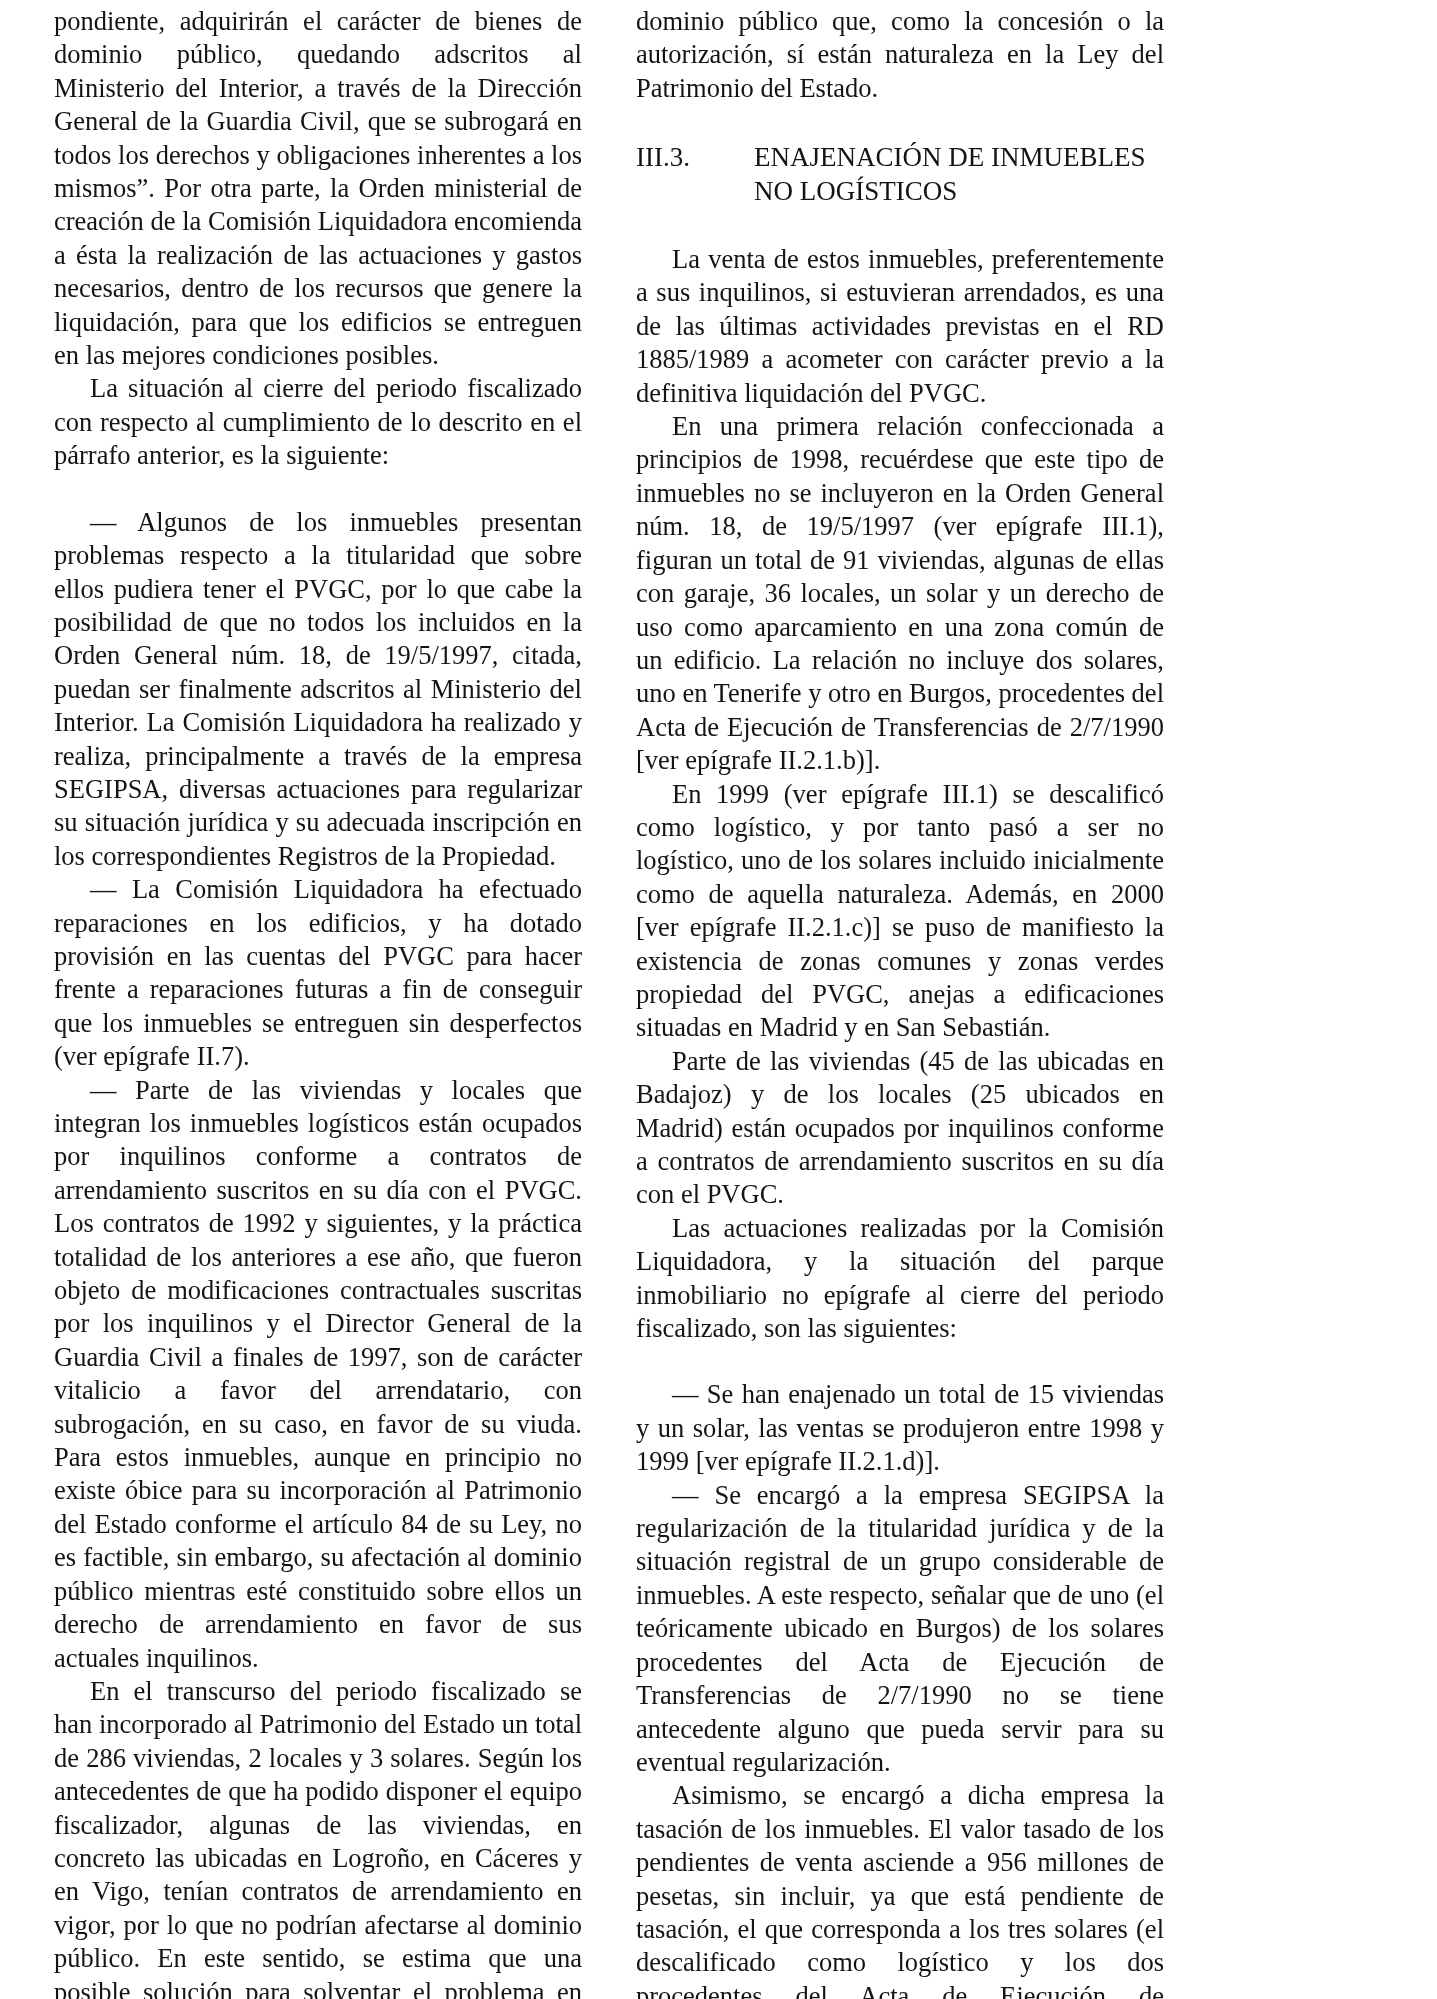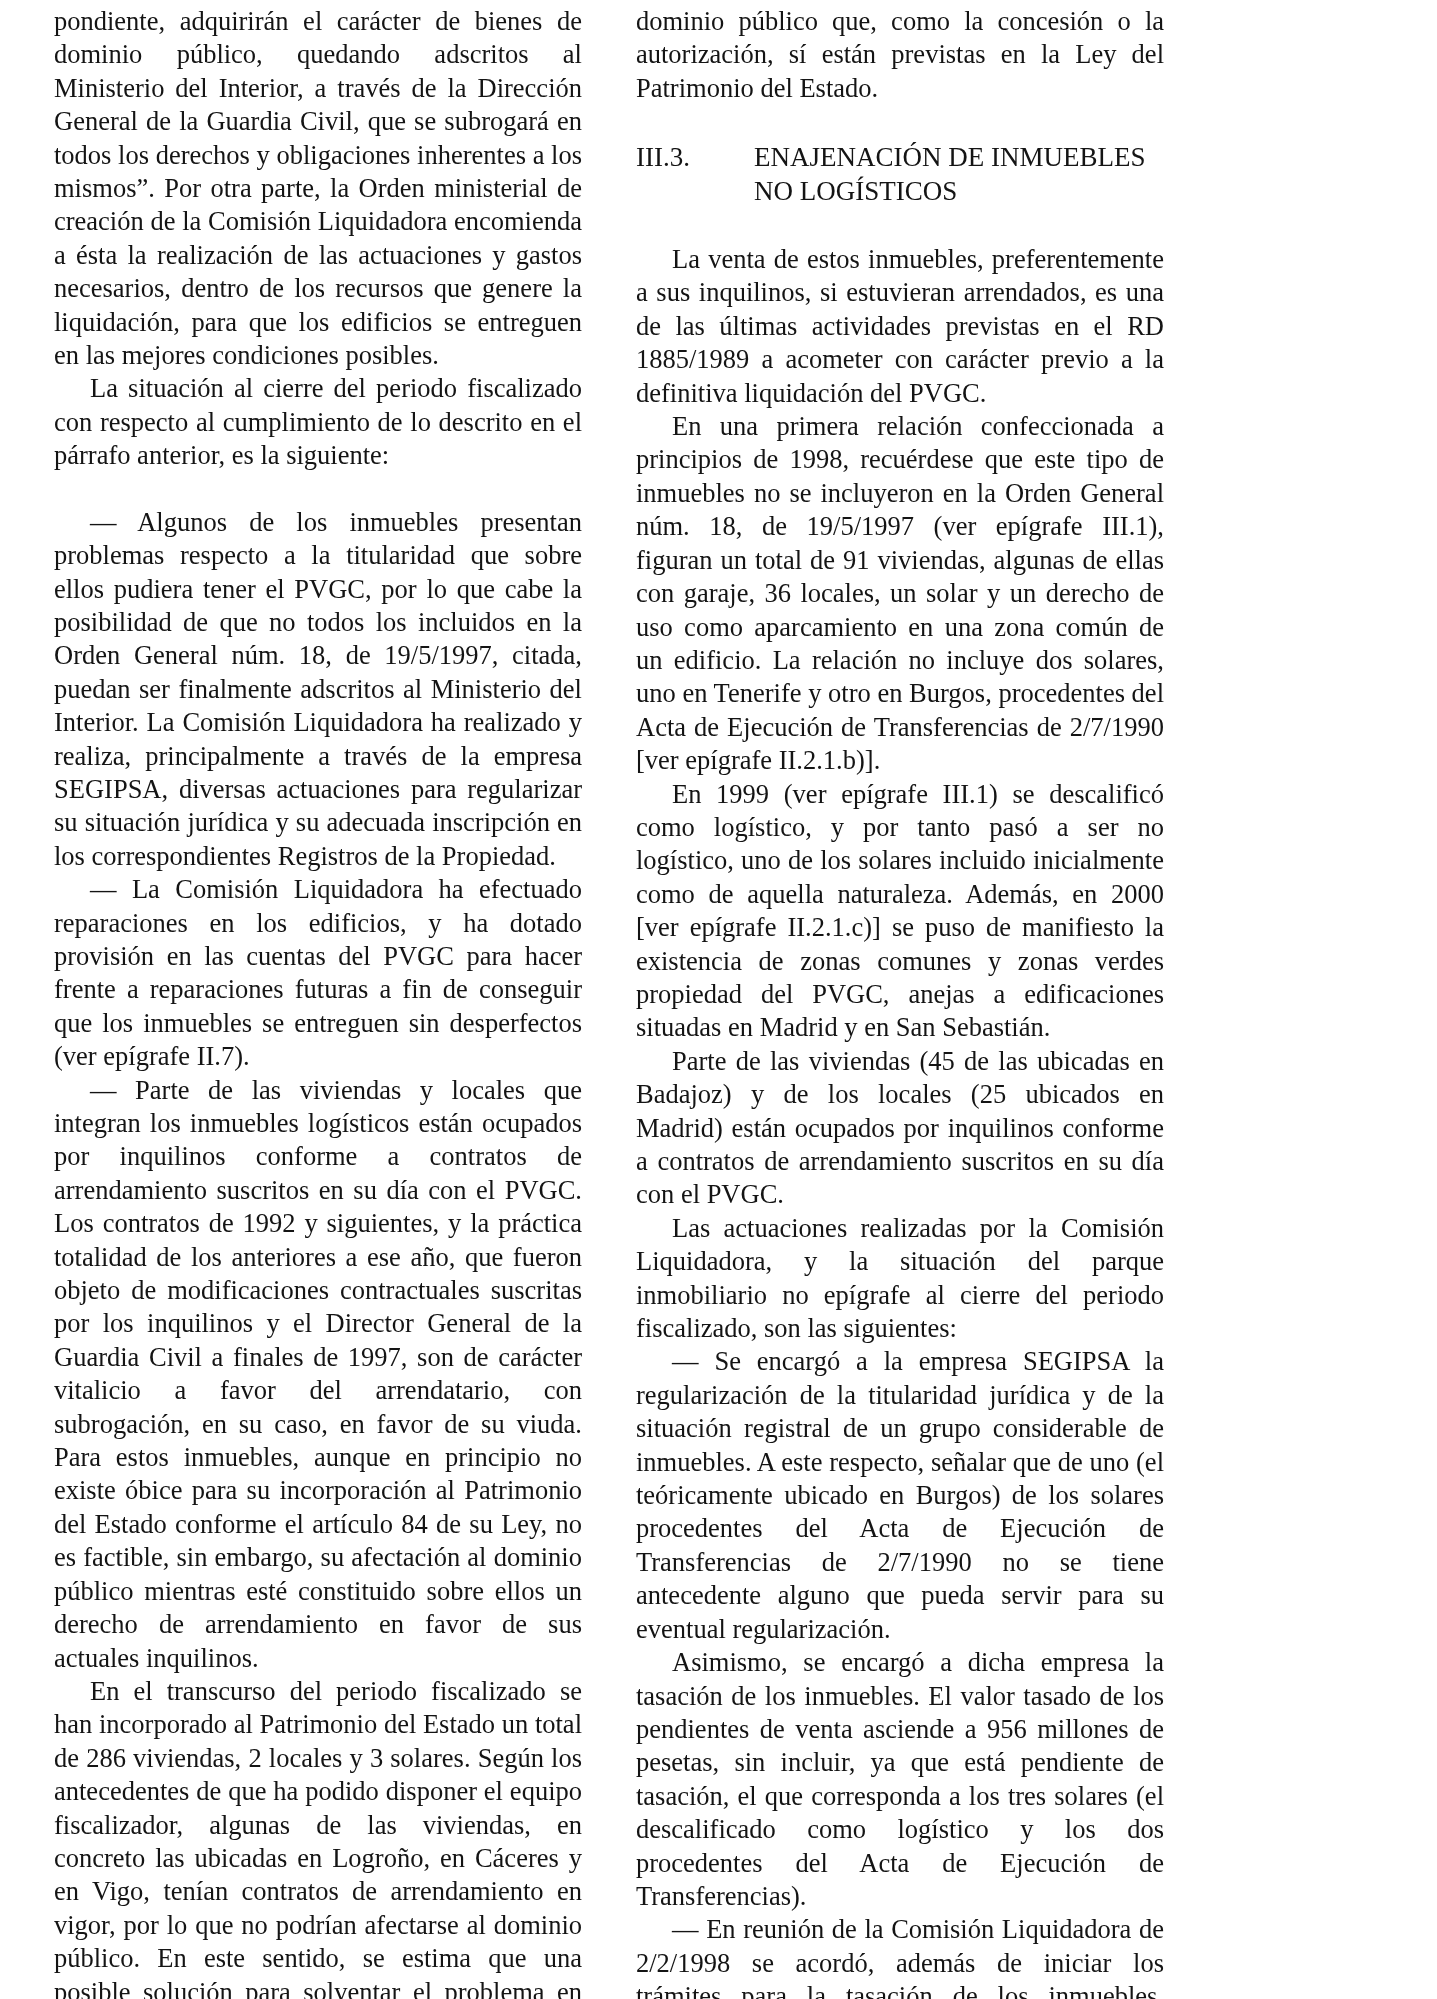--- a/index.html
+++ b/index.html
@@ -64,29 +64,30 @@
     <div class="col">
       <p class="noindent">pondiente, adquirirán el carácter de bienes de dominio público, quedando adscritos al Ministerio del Interior, a través de la Dirección General de la Guardia Civil, que se subrogará en todos los derechos y obligaciones inherentes a los mismos”. Por otra parte, la Orden ministerial de creación de la Comisión Liquidadora encomienda a ésta la realización de las actuaciones y gastos necesarios, dentro de los recursos que genere la liquidación, para que los edificios se entreguen en las mejores condiciones posibles.</p>
       <p>La situación al cierre del periodo fiscalizado con respecto al cumplimiento de lo descrito en el párrafo anterior, es la siguiente:</p>
       <p class="gap-before">— Algunos de los inmuebles presentan problemas respecto a la titularidad que sobre ellos pudiera tener el PVGC, por lo que cabe la posibilidad de que no todos los incluidos en la Orden General núm. 18, de 19/5/1997, citada, puedan ser finalmente adscritos al Ministerio del Interior. La Comisión Liquidadora ha realizado y realiza, principalmente a través de la empresa SEGIPSA, diversas actuaciones para regularizar su situación jurídica y su adecuada inscripción en los correspondientes Registros de la Propiedad.</p>
       <p>— La Comisión Liquidadora ha efectuado reparaciones en los edificios, y ha dotado provisión en las cuentas del PVGC para hacer frente a reparaciones futuras a fin de conseguir que los inmuebles se entreguen sin desperfectos (ver epígrafe II.7).</p>
       <p>— Parte de las viviendas y locales que integran los inmuebles logísticos están ocupados por inquilinos conforme a contratos de arrendamiento suscritos en su día con el PVGC. Los contratos de 1992 y siguientes, y la práctica totalidad de los anteriores a ese año, que fueron objeto de modificaciones contractuales suscritas por los inquilinos y el Director General de la Guardia Civil a finales de 1997, son de carácter vitalicio a favor del arrendatario, con subrogación, en su caso, en favor de su viuda. Para estos inmuebles, aunque en principio no existe óbice para su incorporación al Patrimonio del Estado conforme el artículo 84 de su Ley, no es factible, sin embargo, su afectación al dominio público mientras esté constituido sobre ellos un derecho de arrendamiento en favor de sus actuales inquilinos.</p>
       <p>En el transcurso del periodo fiscalizado se han incorporado al Patrimonio del Estado un total de 286 viviendas, 2 locales y 3 solares. Según los antecedentes de que ha podido disponer el equipo fiscalizador, algunas de las viviendas, en concreto las ubicadas en Logroño, en Cáceres y en Vigo, tenían contratos de arrendamiento en vigor, por lo que no podrían afectarse al dominio público. En este sentido, se estima que una posible solución para solventar el problema en plazo breve, al margen lógicamente de la nada fácil tarea de resolución de los contratos, podría ser, previos los estudios oportunos, el acuerdo con los actuales inquilinos para la sustitución de sus derechos de arrendamiento por otras fórmulas de constitución de derechos sobre el</p>
     </div>
 
     <div class="col">
-      <p class="noindent">dominio público que, como la concesión o la autorización, sí están previstas en la Ley del Patrimonio del Estado.</p>
+      <p class="noindent">dominio público que, como la concesión o la autorización, sí están naturaleza en la Ley del Patrimonio del Estado.</p>
       <h2 class="heading">
         <span class="h-num">III.3.</span>
         <span class="h-title">ENAJENACIÓN DE INMUEBLES NO LOGÍSTICOS</span>
       </h2>
       <p>La venta de estos inmuebles, preferentemente a sus inquilinos, si estuvieran arrendados, es una de las últimas actividades previstas en el RD 1885/1989 a acometer con carácter previo a la definitiva liquidación del PVGC.</p>
       <p>En una primera relación confeccionada a principios de 1998, recuérdese que este tipo de inmuebles no se incluyeron en la Orden General núm. 18, de 19/5/1997 (ver epígrafe III.1), figuran un total de 91 viviendas, algunas de ellas con garaje, 36 locales, un solar y un derecho de uso como aparcamiento en una zona común de un edificio. La relación no incluye dos solares, uno en Tenerife y otro en Burgos, procedentes del Acta de Ejecución de Transferencias de 2/7/1990 [ver epígrafe II.2.1.b)].</p>
       <p>En 1999 (ver epígrafe III.1) se descalificó como logístico, y por tanto pasó a ser no logístico, uno de los solares incluido inicialmente como de aquella naturaleza. Además, en 2000 [ver epígrafe II.2.1.c)] se puso de manifiesto la existencia de zonas comunes y zonas verdes propiedad del PVGC, anejas a edificaciones situadas en Madrid y en San Sebastián.</p>
       <p>Parte de las viviendas (45 de las ubicadas en Badajoz) y de los locales (25 ubicados en Madrid) están ocupados por inquilinos conforme a contratos de arrendamiento suscritos en su día con el PVGC.</p>
       <p>Las actuaciones realizadas por la Comisión Liquidadora, y la situación del parque inmobiliario no epígrafe al cierre del periodo fiscalizado, son las siguientes:</p>
+      <p class="gap-before">— Se han enajenado un total de 15 viviendas y un solar, las ventas se produjeron entre 1998 y 1999 [ver epígrafe II.2.1.d)].</p>
       <p>— Se encargó a la empresa SEGIPSA la regularización de la titularidad jurídica y de la situación registral de un grupo considerable de inmuebles. A este respecto, señalar que de uno (el teóricamente ubicado en Burgos) de los solares procedentes del Acta de Ejecución de Transferencias de 2/7/1990 no se tiene antecedente alguno que pueda servir para su eventual regularización.</p>
       <p>Asimismo, se encargó a dicha empresa la tasación de los inmuebles. El valor tasado de los pendientes de venta asciende a 956 millones de pesetas, sin incluir, ya que está pendiente de tasación, el que corresponda a los tres solares (el descalificado como logístico y los dos procedentes del Acta de Ejecución de Transferencias).</p>
       <p>— En reunión de la Comisión Liquidadora de 2/2/1998 se acordó, además de iniciar los trámites para la tasación de los inmuebles, comunicar a los arrendatarios su derecho de adquisición preferente conforme a</p>
     </div>
 
   </div>
 </div>
 
 </body></html>

